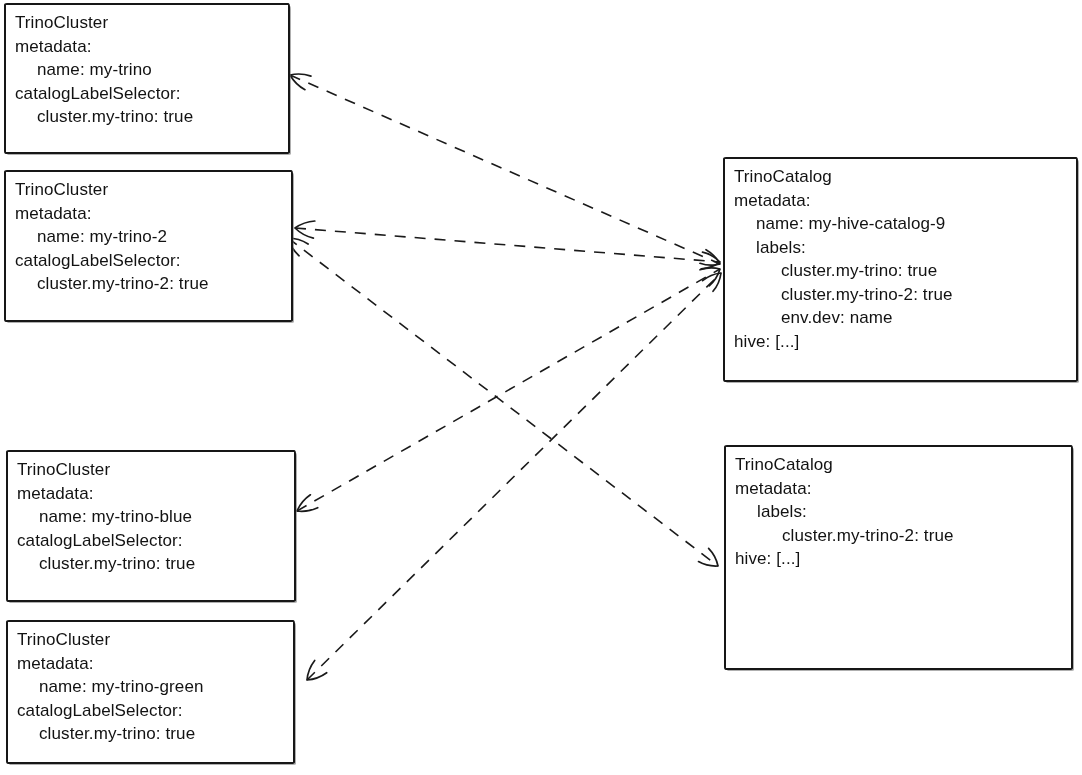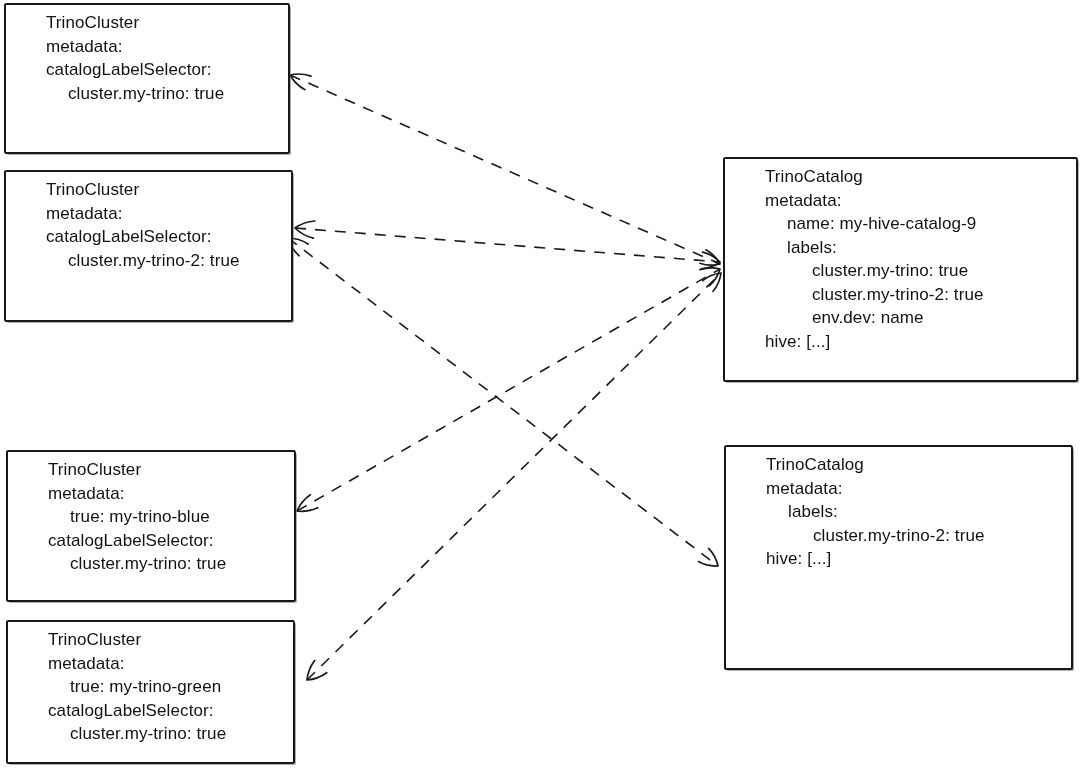--- a/index.html
+++ b/index.html
@@ -14,21 +14,21 @@
   }
   .node {
     position: absolute;
     box-sizing: border-box;
     background: #ffffff;
     border: 2px solid #171717;
     border-radius: 3px 2px 4px 2px / 2px 4px 2px 3px;
     box-shadow: 2px 2px 0 -1px rgba(110,110,110,0.55);
     padding: 6px 9px;
   }
-  .node-lines { pointer-events: none; margin-left: 31px; }
+  .node-lines { pointer-events: none; }
   .nline {
     font-size: 17px;
     line-height: 23.5px;
     white-space: pre;
     color: #121212;
     letter-spacing: 0.1px;
   }
   .ind1 { padding-left: 22px; }
   .ind2 { padding-left: 47px; }
   #edges-svg {
@@ -79,46 +79,48 @@
       <g>
         <path d="M288 238L718 566" class="edge-line"></path>
         <path d="M708.6 548.3Q715.9 555.8 718 566M698.5 561.6Q707.6 566.7 718 566" class="edge-head"></path>
         <path d="M299.1 255.8Q291.0 248.5 288 238M308.1 244.0Q298.9 238.1 288 238" class="edge-head"></path>
       </g>
     </svg>
 <div class="node" style="left: 4px; top: 3px; width: 286px; height: 151px;">
     <div class="node-lines">
         <div class="nline">TrinoCluster</div>
         <div class="nline">metadata:</div>
+        <div class="nline ind1">name: my-trino</div>
         <div class="nline">catalogLabelSelector:</div>
         <div class="nline ind1">cluster.my-trino: true</div>
       </div>
   </div>
     <div class="node" style="left: 4px; top: 170px; width: 289px; height: 152px;">
     <div class="node-lines">
         <div class="nline">TrinoCluster</div>
         <div class="nline">metadata:</div>
+        <div class="nline ind1">name: my-trino-2</div>
         <div class="nline">catalogLabelSelector:</div>
         <div class="nline ind1">cluster.my-trino-2: true</div>
       </div>
   </div>
     <div class="node" style="left: 6px; top: 450px; width: 290px; height: 152px;">
     <div class="node-lines">
         <div class="nline">TrinoCluster</div>
         <div class="nline">metadata:</div>
-        <div class="nline ind1">true: my-trino-blue</div>
+        <div class="nline ind1">name: my-trino-blue</div>
         <div class="nline">catalogLabelSelector:</div>
         <div class="nline ind1">cluster.my-trino: true</div>
       </div>
   </div>
     <div class="node" style="left: 6px; top: 620px; width: 289px; height: 144px;">
     <div class="node-lines">
         <div class="nline">TrinoCluster</div>
         <div class="nline">metadata:</div>
-        <div class="nline ind1">true: my-trino-green</div>
+        <div class="nline ind1">name: my-trino-green</div>
         <div class="nline">catalogLabelSelector:</div>
         <div class="nline ind1">cluster.my-trino: true</div>
       </div>
   </div>
     <div class="node" style="left: 723px; top: 157px; width: 355px; height: 225px;">
     <div class="node-lines">
         <div class="nline">TrinoCatalog</div>
         <div class="nline">metadata:</div>
         <div class="nline ind1">name: my-hive-catalog-9</div>
         <div class="nline ind1">labels:</div>

